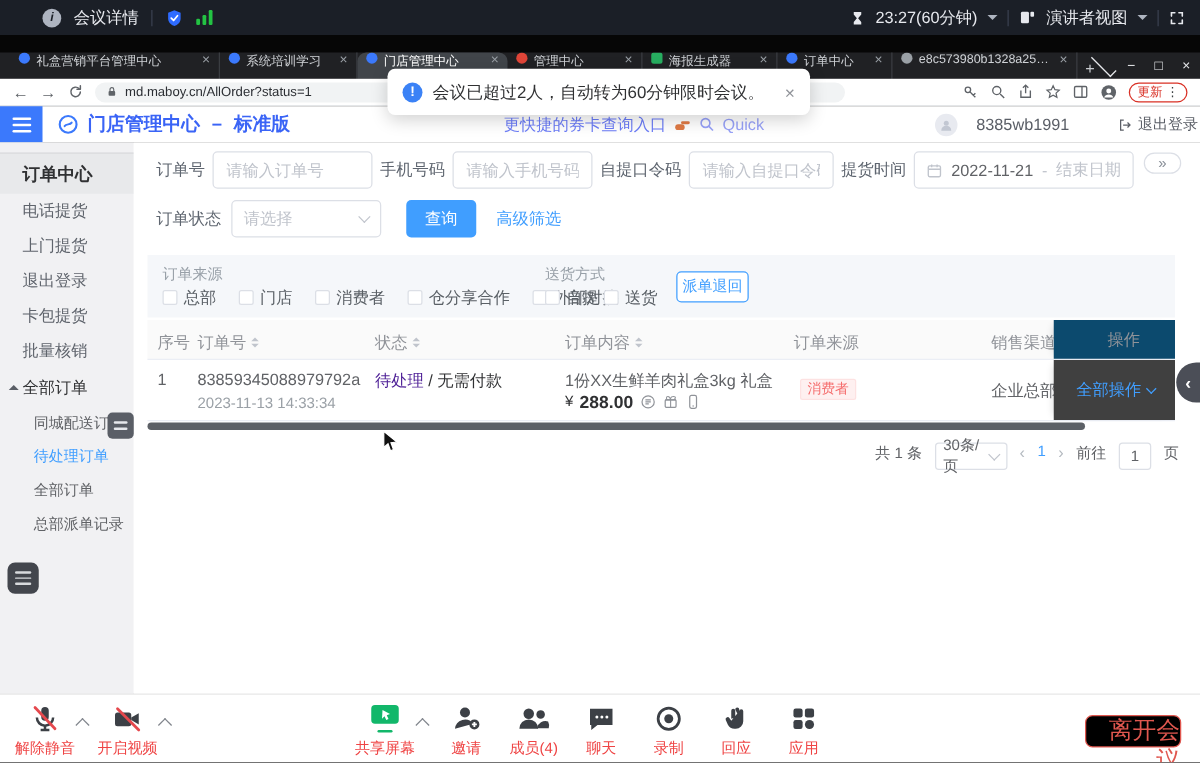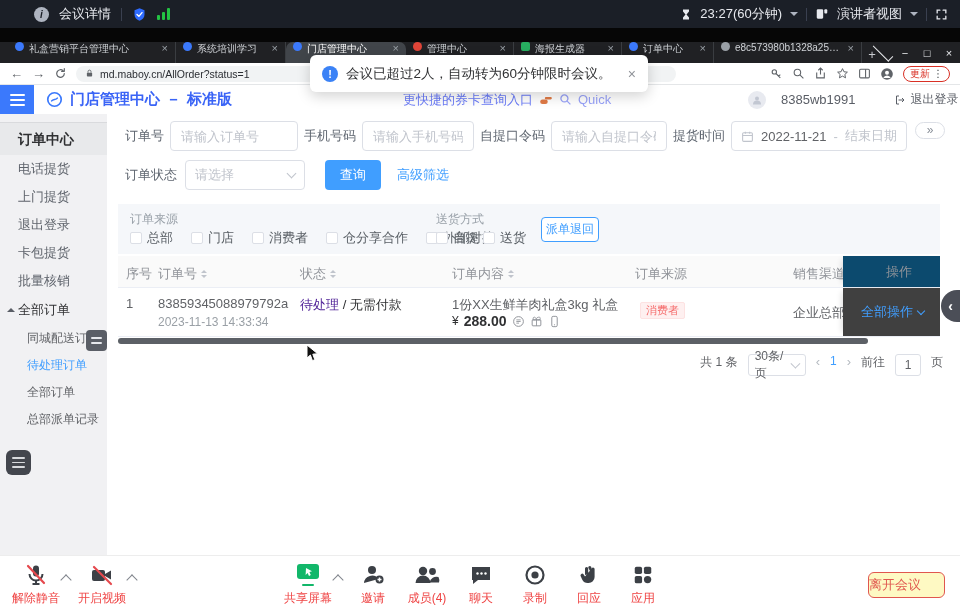--- a/index.html
+++ b/index.html
@@ -123,21 +123,21 @@
   .toast .tc{margin-left:auto;color:#909399;font-size:14px}
 
   .cursor{position:absolute;left:306px;top:316px;z-index:60}
 
   
   .meetbar{position:absolute;left:0;top:555px;width:960px;height:55px;background:#fff;border-top:1px solid #ededed}
   .mi{position:absolute;top:5px;width:64px;display:flex;flex-direction:column;align-items:center;gap:2px}
   .mi .ic{height:27px;display:flex;align-items:center;justify-content:center;flex-direction:column}
   .mi .lb{font-size:12px;color:#ef4444;white-space:nowrap}
   .chev-up{position:absolute;width:8px;height:8px;border-top:1.6px solid #80858c;border-right:1.6px solid #80858c;transform:rotate(-45deg)}
-  .leave{position:absolute;left:868px;top:16px;width:77px;height:26px;border:1px solid #e0574f;border-radius:6px;background:#fef9c3;color:#e0574f;font-size:13px;line-height:24px;text-align:left}
+  .leave{position:absolute;left:868px;top:16px;width:77px;height:26px;border:1px solid #e0574f;border-radius:6px;background:#000000;color:#e0574f;font-size:19px;line-height:24px;text-align:right}
   .sharebar{width:12px;height:2px;background:#12b76a;border-radius:1px;margin-top:1px}
 </style>
 </head>
 <body>
 
 <div id="stage">
 
   <header class="topbar">
     <div class="tb-left">
       <span class="info-dot">i</span>

